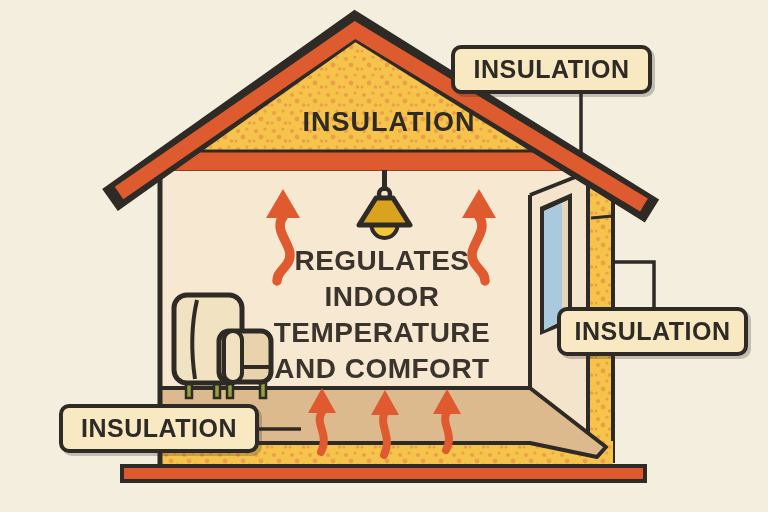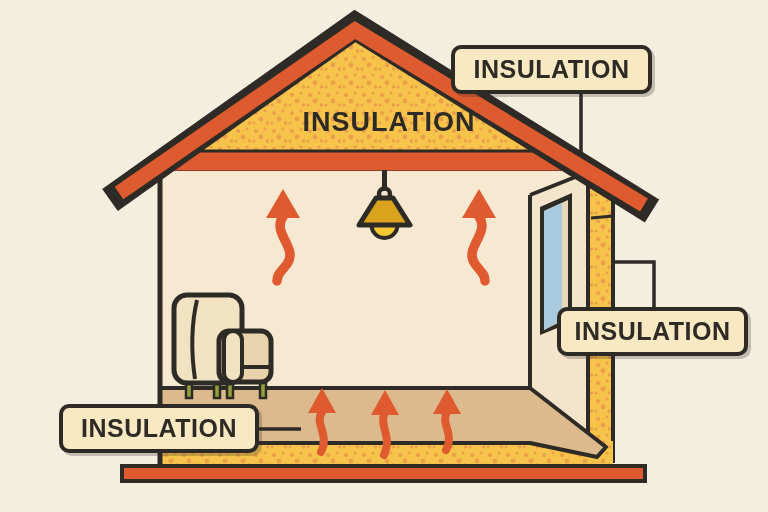--- a/index.html
+++ b/index.html
@@ -141,20 +141,26 @@
 
     <g>
       <path d="M581,93 L581,153" class="ln" style="stroke-width:3.5"></path>
       <path d="M613,262 L654,262 L654,308" class="ln" style="stroke-width:3.5"></path>
       <path d="M252,429 L301,429" class="ln" style="stroke-width:3.5"></path>
     </g>
   </svg>
 
   <div class="attic-label">INSULATION</div>
 
+  <div class="room-message">
+    <div>REGULATES</div>
+    <div>INDOOR</div>
+    <div>TEMPERATURE</div>
+    <div>AND COMFORT</div>
+  </div>
 
   <div class="callout callout-roof">INSULATION</div>
 
   <div class="callout callout-wall">INSULATION</div>
 
   <div class="callout callout-floor">INSULATION</div>
 
 </div>
 
 </body></html>

